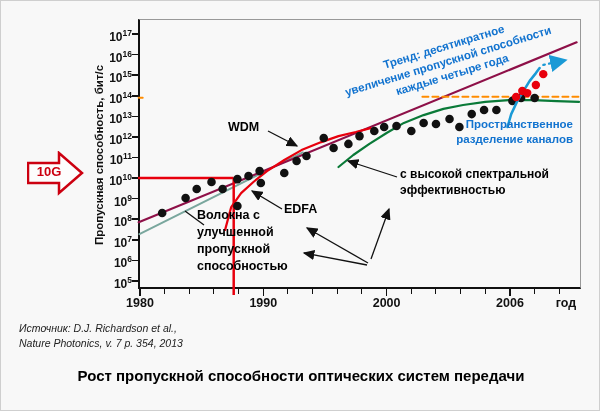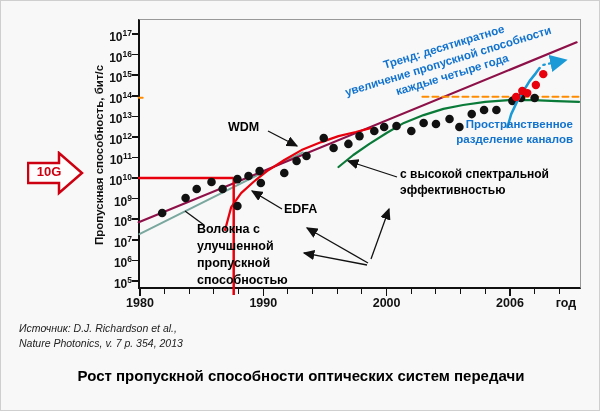--- a/index.html
+++ b/index.html
@@ -25,21 +25,21 @@
     position:absolute;left:-50px;top:146px;width:300px;height:16px;
     text-align:center;font-size:11.5px;font-weight:bold;
     transform:rotate(-90deg);
   }
   .x-title{position:absolute;left:545px;top:295px;width:40px;text-align:center;
     font-size:12.5px;font-weight:bold;}
   svg.overlay{position:absolute;left:0;top:0;}
   .anno{position:absolute;font-weight:bold;color:#000000;font-size:12.5px;line-height:15px;}
   .anno-wdm{left:227px;top:119px;}
   .anno-edfa{left:283px;top:201px;}
-  .anno-fibers{left:196px;top:220px;line-height:17px;}
+  .anno-fibers{left:196px;top:206px;line-height:17px;}
   .anno-coding{left:399px;top:166px;line-height:15.5px;font-size:12px;}
   .anno-newtech{left:372px;top:256px;font-size:12px;}
   .anno-trend{
     left:287px;top:38px;width:320px;text-align:center;
     color:#1273cf;font-size:11.5px;line-height:14.5px;
     transform:rotate(-17deg);transform-origin:center;
   }
   .anno-sdm{left:448px;top:116px;width:124px;text-align:right;
     color:#1273cf;font-size:11.5px;line-height:15px;}
   .g10-wrap{position:absolute;left:6px;top:150px;width:58px;height:46px;margin-left:20px;}

